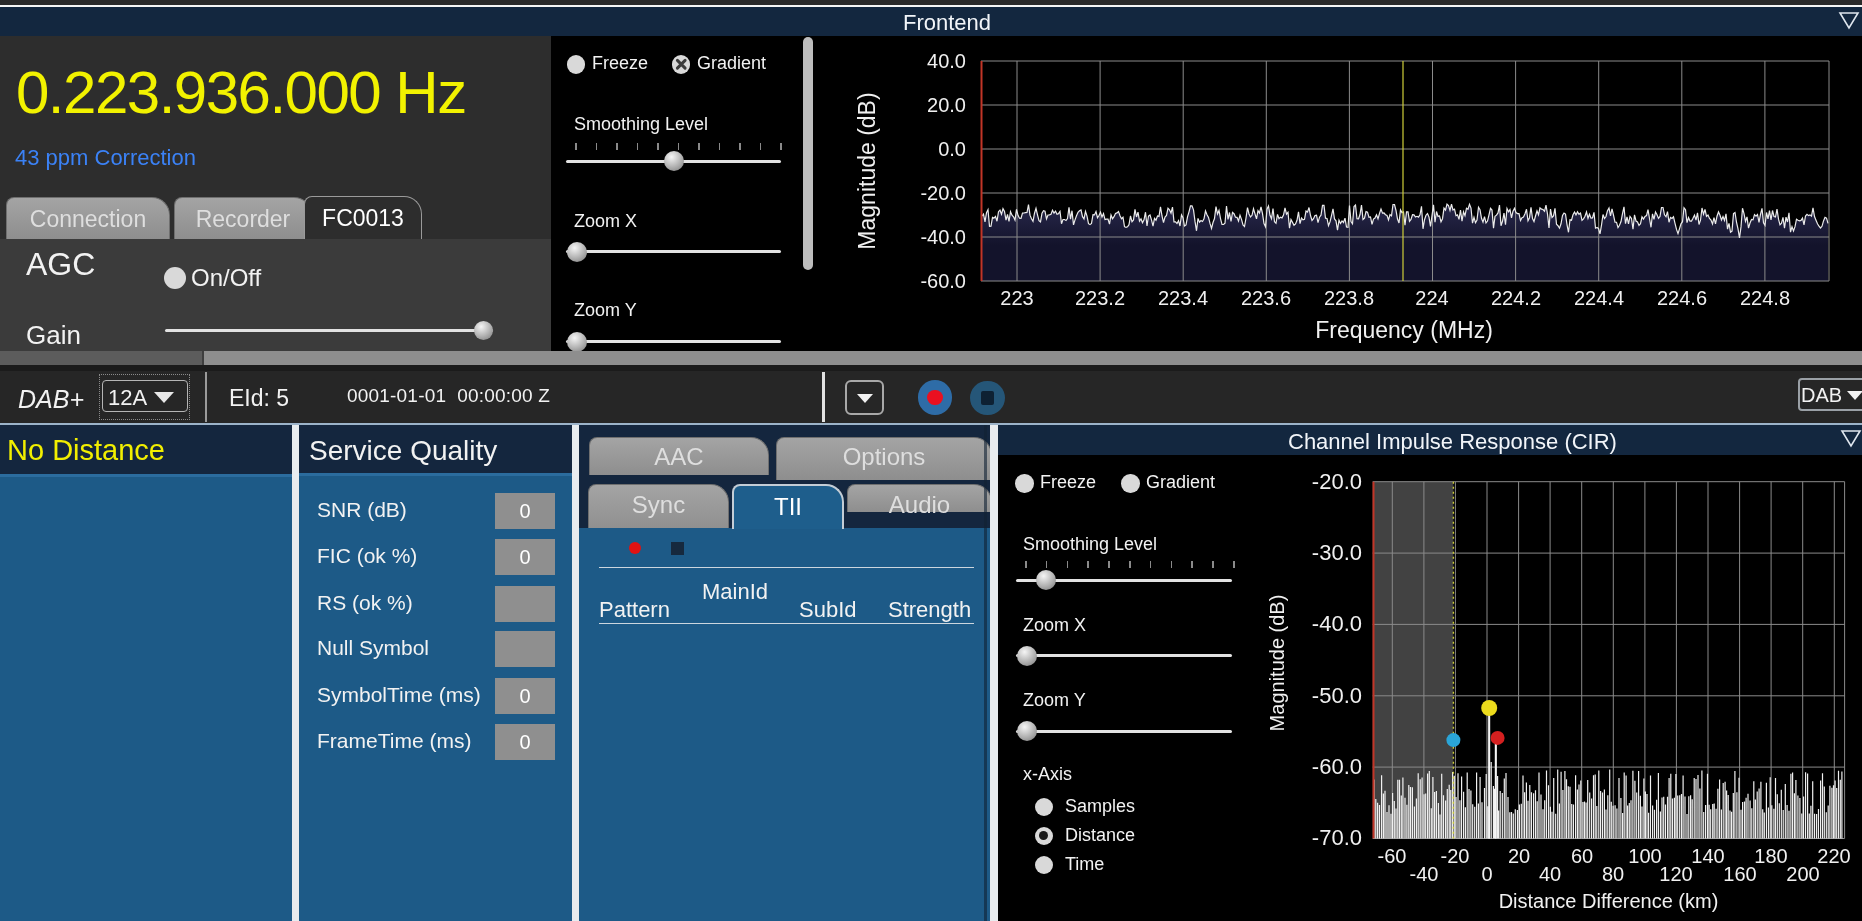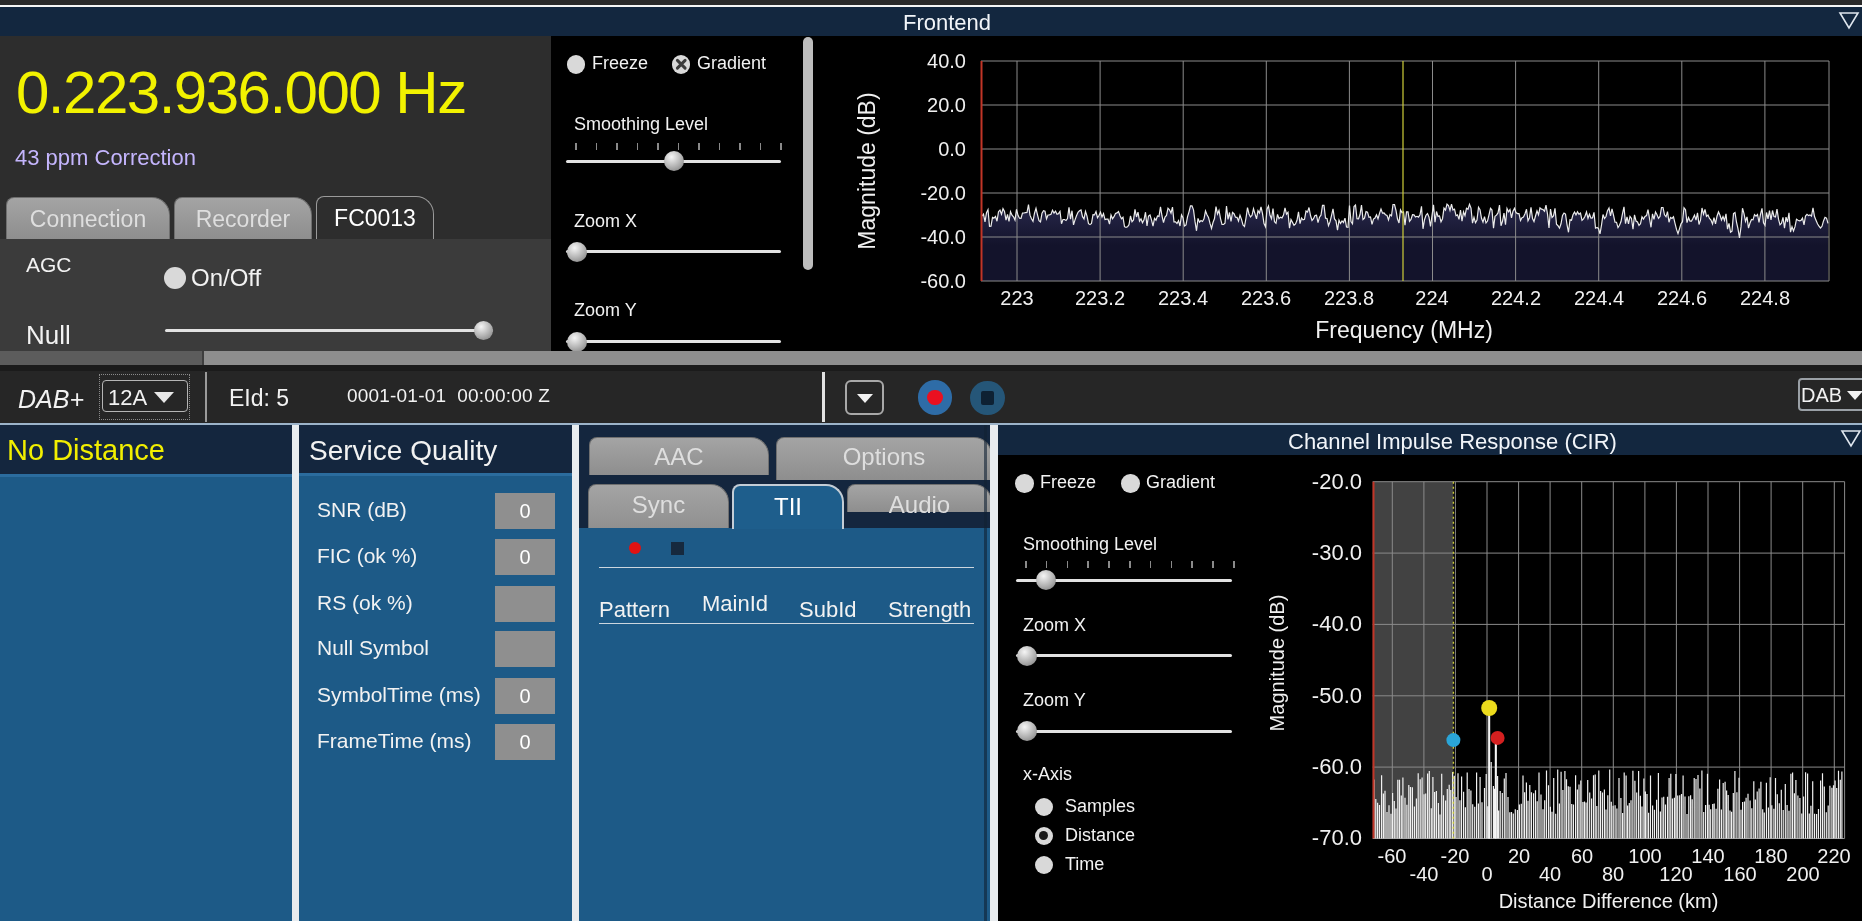--- a/index.html
+++ b/index.html
@@ -15,29 +15,29 @@
 
 <div class="abs" style="left:0;top:0;width:1862px;height:5px;background:#2a2a2a"></div>
 <div class="abs" style="left:0;top:5px;width:1862px;height:2px;background:#f5f5f5"></div>
 <div class="abs" style="left:0;top:7px;width:1862px;height:29px;background:#13273f"></div>
 <div class="lbl" style="left:903px;top:10px;font-size:22px;color:#f2f5f9">Frontend</div>
 <svg class="abs" style="left:1838px;top:11px" width="22" height="19">
     <path d="M2 2 H20 L11 17 Z" fill="none" stroke="#dfe6ee" stroke-width="1.6"></path>
   </svg>
 <div class="abs" style="left:0;top:36px;width:551px;height:315px;background:#2d2d2d"></div>
 <div class="lbl" style="left:16px;top:58px;font-size:60px;letter-spacing:-1.5px;color:#f2f200">0.223.936.000&nbsp;Hz</div>
-<div class="lbl" style="left:15px;top:145px;font-size:22px;color:#c4b5fd">43 ppm Correction</div>
+<div class="lbl" style="left:15px;top:145px;font-size:22px;color:#3b82f6">43 ppm Correction</div>
 <div class="tabg" style="left:6px;top:197px;width:164px;height:42px;font-size:23px;line-height:42px">Connection</div>
 <div class="tabg" style="left:174px;top:197px;width:138px;height:42px;font-size:23px;line-height:42px">Recorder</div>
-<div class="abs" style="left:316px;top:196px;width:118px;height:44px;background:#2d2d2d;border:1px solid #9a9a9a;border-bottom:none;border-radius:8px 18px 0 0;color:#fff;font-size:23px;line-height:43px;text-align:center">FC0013</div>
+<div class="abs" style="left:304px;top:196px;width:118px;height:44px;background:#2d2d2d;border:1px solid #9a9a9a;border-bottom:none;border-radius:8px 18px 0 0;color:#fff;font-size:23px;line-height:43px;text-align:center">FC0013</div>
 <div class="abs" style="left:0;top:239px;width:551px;height:112px;background:#3b3b3b"></div>
-<div class="lbl" style="left:26px;top:253px;font-size:21px">AGC</div>
+<div class="lbl" style="left:26px;top:246px;font-size:32px">AGC</div>
 <div class="circ" style="left:164px;top:267px;width:22px;height:22px"></div>
 <div class="lbl" style="left:191px;top:264px;font-size:24px">On/Off</div>
-<div class="lbl" style="left:26px;top:320px;font-size:26px">Null</div>
+<div class="lbl" style="left:26px;top:320px;font-size:26px">Gain</div>
 <div class="trk" style="left:165px;top:328.5px;width:328px"></div>
 <div class="hnd" style="left:474.0px;top:320.5px;width:19.0px;height:19.0px"></div>
 <div class="circ" style="left:566.8px;top:55.3px;width:18.5px;height:18.5px"></div>
 <div class="lbl" style="left:592px;top:53px;font-size:18px">Freeze</div>
 <div class="circ" style="left:671.8px;top:55.3px;width:18.5px;height:18.5px"></div>
 <svg class="abs" style="left:671.8px;top:55.3px" width="18.5" height="18.5">
     <path d="M5.4 5.4 L13.1 13.1 M13.1 5.4 L5.4 13.1" stroke="#3c3c3c" stroke-width="3" stroke-linecap="round"></path>
   </svg>
 <div class="lbl" style="left:697px;top:53px;font-size:18px">Gradient</div>
 <div class="lbl" style="left:574px;top:114px;font-size:18px">Smoothing Level</div>
@@ -164,21 +164,21 @@
 <div class="tabg" style="left:589px;top:437px;width:180px;height:38px;font-size:24px;line-height:38px">AAC</div>
 <div class="tabg" style="left:776px;top:437px;width:216px;height:43px;font-size:24px;line-height:38px">Options</div>
 <div class="tabg" style="left:588px;top:484px;width:141px;height:48px;font-size:24px;line-height:40px">Sync</div>
 <div class="tabg" style="left:847px;top:484px;width:145px;height:28px;font-size:24px;line-height:40px">Audio</div>
 <div class="abs" style="left:579px;top:528px;width:411px;height:393px;background:#1d5a87"></div>
 <div class="abs" style="left:732px;top:484px;width:112px;height:45px;background:#1e5e8c;border:2px solid #c3cdd6;border-bottom:none;border-radius:8px 18px 0 0;color:#fff;font-size:24px;line-height:42px;text-align:center">TII</div>
 <div class="abs" style="left:629px;top:542px;width:12px;height:12px;border-radius:50%;background:#e01212"></div>
 <div class="abs" style="left:671px;top:542px;width:13px;height:13px;background:#16293e"></div>
 <div class="abs" style="left:599px;top:567px;width:375px;height:1px;background:#ccd6de"></div>
 <div class="lbl" style="left:599px;top:597px;font-size:22px">Pattern</div>
-<div class="lbl" style="left:702px;top:591px;font-size:22px">MainId</div>
+<div class="lbl" style="left:702px;top:579px;font-size:22px">MainId</div>
 <div class="lbl" style="left:799px;top:597px;font-size:22px">SubId</div>
 <div class="lbl" style="left:888px;top:597px;font-size:22px">Strength</div>
 <div class="abs" style="left:599px;top:623px;width:375px;height:1px;background:#ccd6de"></div>
 <div class="abs" style="left:984px;top:425px;width:3px;height:496px;background:#123;opacity:.6"></div>
 <div class="abs" style="left:990px;top:425px;width:8px;height:496px;background:#e8ecef"></div>
 <div class="abs" style="left:998px;top:425px;width:864px;height:30px;background:#13273f"></div>
 <div class="abs" style="left:998px;top:455px;width:864px;height:466px;background:#000"></div>
 <div class="lbl" style="left:1288px;top:429px;font-size:22px;color:#f2f5f9">Channel Impulse Response (CIR)</div>
 <svg class="abs" style="left:1840px;top:429px" width="22" height="19">
     <path d="M2 2 H20 L11 17 Z" fill="none" stroke="#dfe6ee" stroke-width="1.6"></path>

